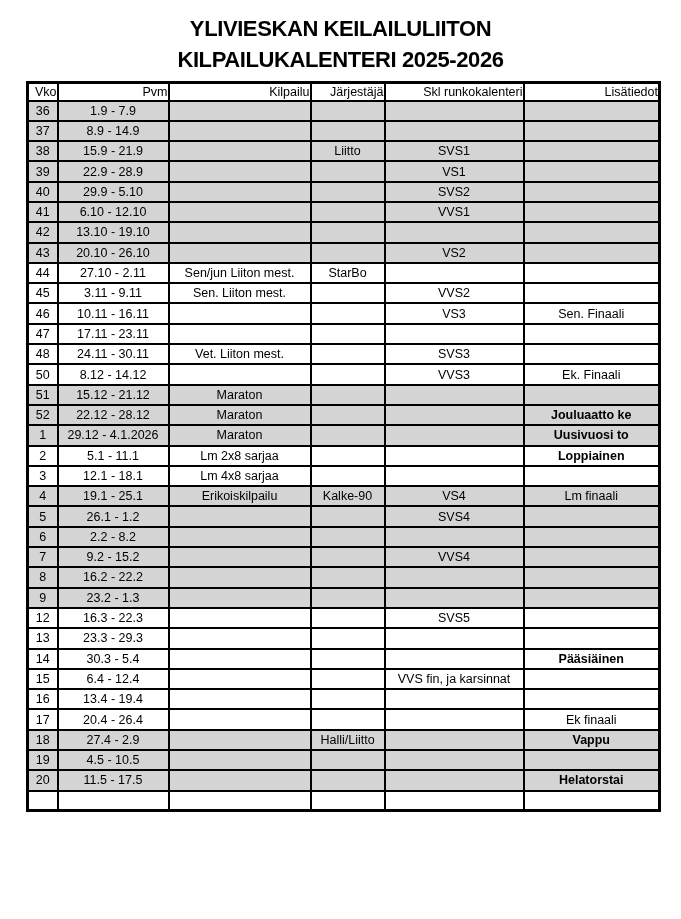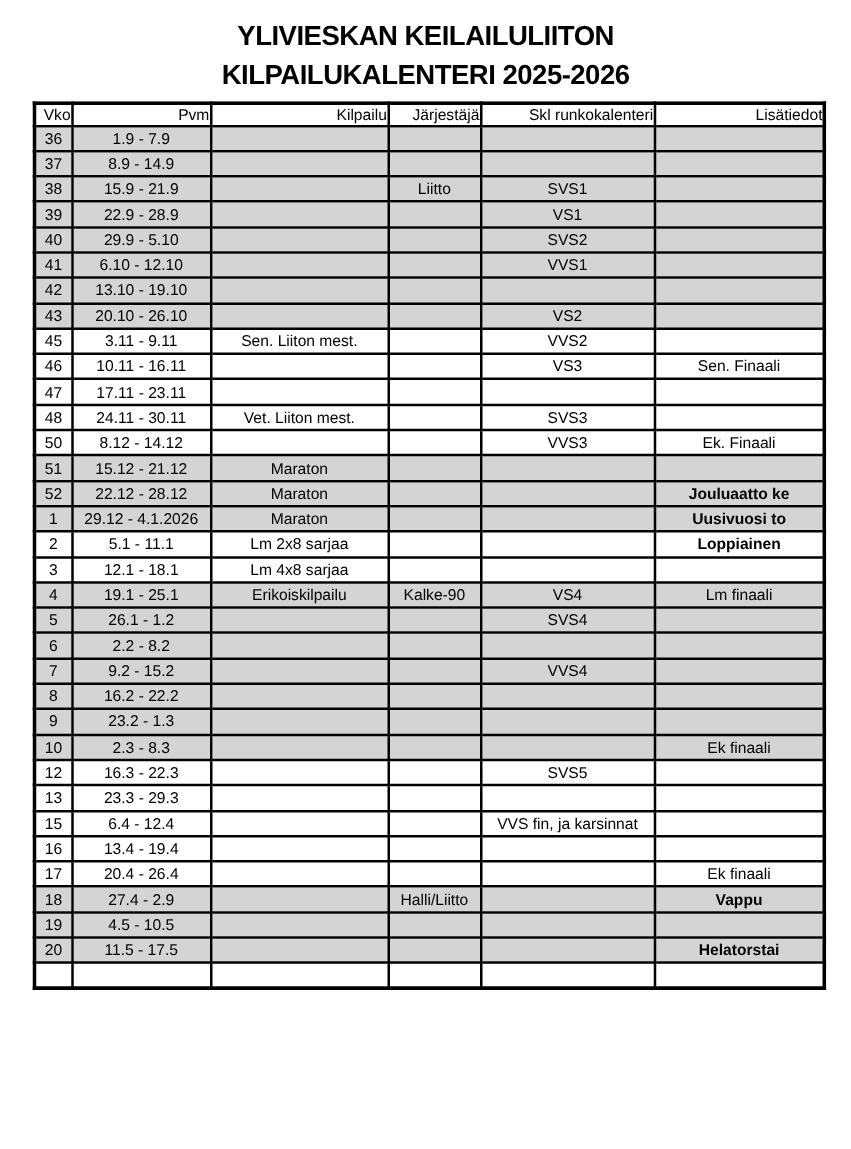--- a/index.html
+++ b/index.html
@@ -138,20 +138,28 @@
         </tr>
         <tr class="shaded">
           <td>43</td>
           <td>20.10 - 26.10</td>
           <td></td>
           <td></td>
           <td>VS2</td>
           <td></td>
         </tr>
         <tr>
+          <td>44</td>
+          <td>27.10 - 2.11</td>
+          <td>Sen/jun Liiton mest.</td>
+          <td>StarBo</td>
+          <td></td>
+          <td></td>
+        </tr>
+        <tr>
           <td>45</td>
           <td>3.11 - 9.11</td>
           <td>Sen. Liiton mest.</td>
           <td></td>
           <td>VVS2</td>
           <td></td>
         </tr>
         <tr>
           <td>46</td>
           <td>10.11 - 16.11</td>
@@ -265,43 +273,43 @@
           <td></td>
         </tr>
         <tr class="shaded">
           <td>9</td>
           <td>23.2 - 1.3</td>
           <td></td>
           <td></td>
           <td></td>
           <td></td>
         </tr>
-        <tr class="shaded">
-          <td>10</td>
-          <td>2.3 - 8.3</td>
-          <td></td>
-          <td></td>
-          <td></td>
-          <td>Ek finaali</td>
-        </tr>
         <tr>
           <td>12</td>
           <td>16.3 - 22.3</td>
           <td></td>
           <td></td>
           <td>SVS5</td>
           <td></td>
         </tr>
         <tr>
           <td>13</td>
           <td>23.3 - 29.3</td>
           <td></td>
           <td></td>
           <td></td>
           <td></td>
+        </tr>
+        <tr>
+          <td>14</td>
+          <td>30.3 - 5.4</td>
+          <td></td>
+          <td></td>
+          <td></td>
+          <td class="bold">Pääsiäinen</td>
         </tr>
         <tr>
           <td>15</td>
           <td>6.4 - 12.4</td>
           <td></td>
           <td></td>
           <td>VVS fin, ja karsinnat</td>
           <td></td>
         </tr>
         <tr>

